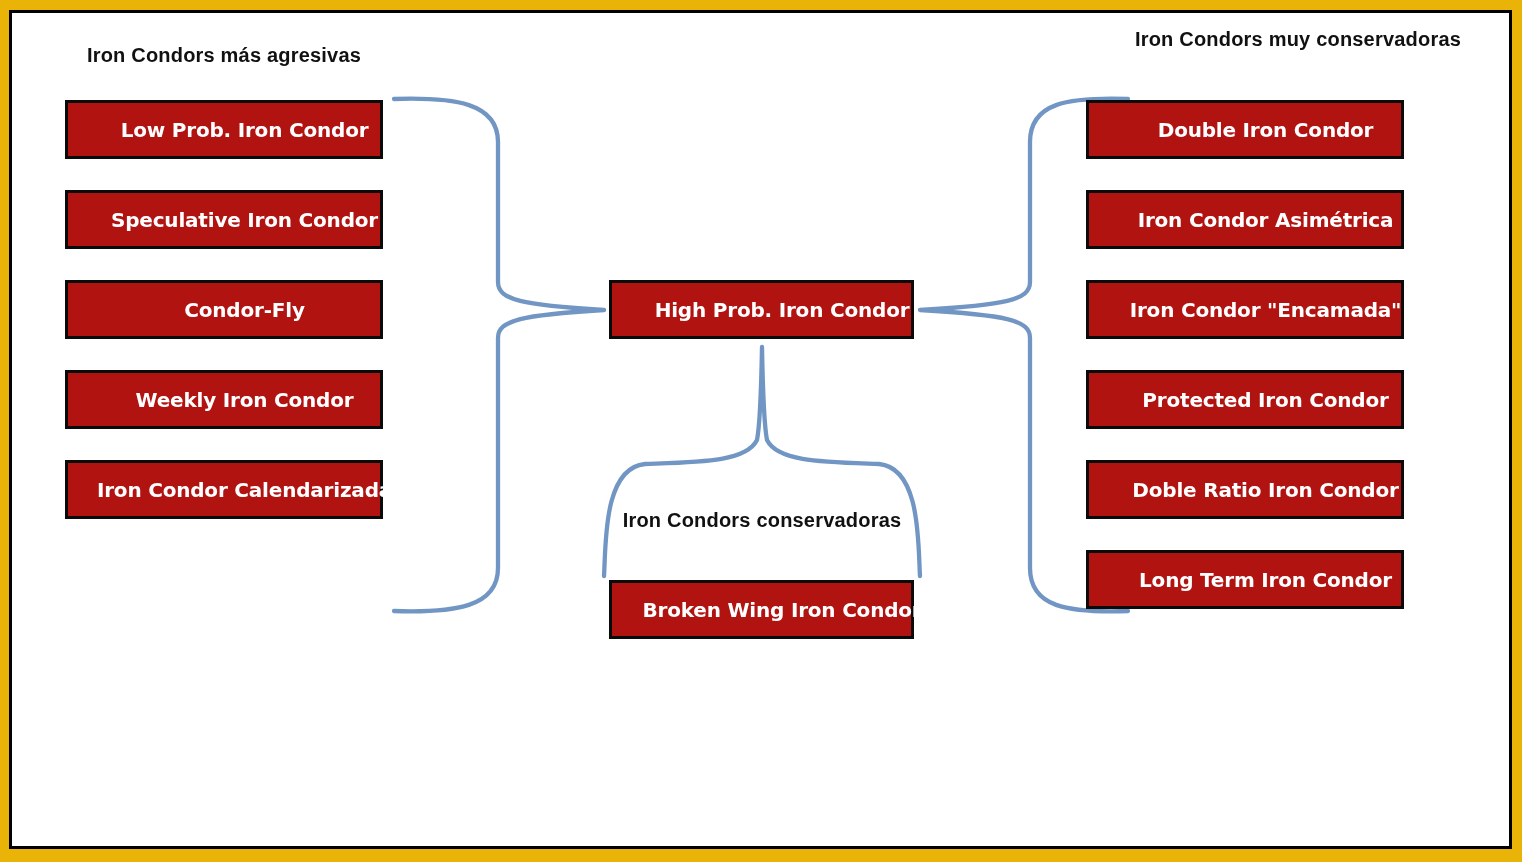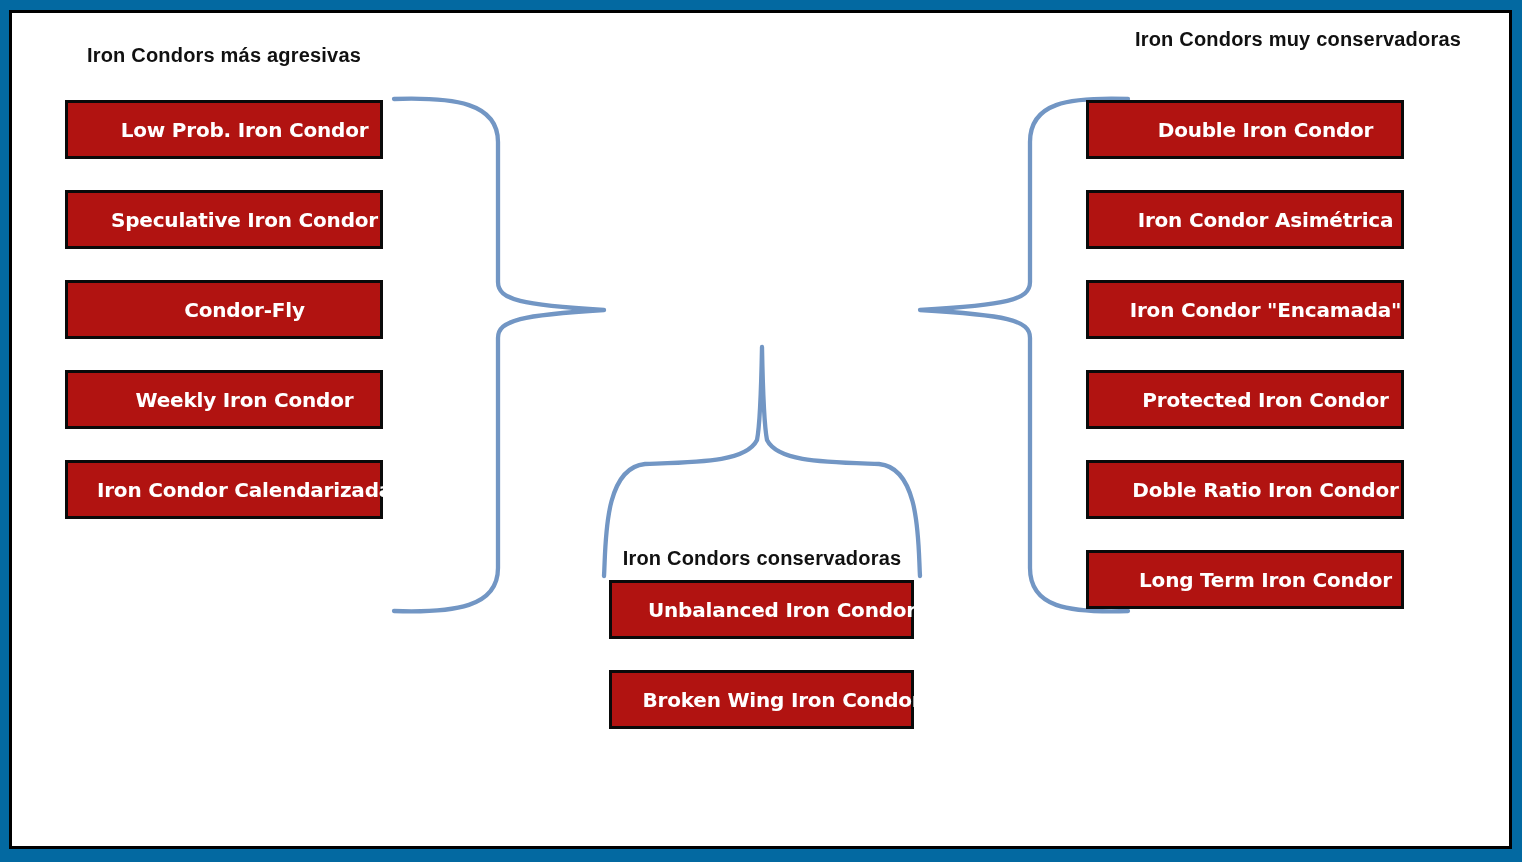--- a/index.html
+++ b/index.html
@@ -5,21 +5,21 @@
   html, body {
     margin: 0;
     padding: 0;
     background: #ffffff;
     font-family: "Liberation Sans", sans-serif;
   }
   #stage {
     position: relative;
     width: 1522px;
     height: 862px;
-    background: #0369a1;
+    background: #eab308;
     overflow: hidden;
   }
   #frame {
     position: absolute;
     left: 9px;
     top: 10px;
     width: 1503px;
     height: 839px;
     border: 3px solid #000000;
     box-sizing: border-box;
@@ -45,21 +45,21 @@
     width: 420px;
     text-align: center;
     font-weight: bold;
     font-size: 20px;
     letter-spacing: 0.2px;
     color: var(--heading, #111111);
     white-space: nowrap;
   }
   #heading-aggressive      { left: 14px;   top: 44px;  }
   #heading-base            { left: 551px;  top: 224px; }
-  #heading-conservative    { left: 552px;  top: 547px; }
+  #heading-conservative    { left: 552px;  top: 509px; }
   #heading-very-conservative { left: 1088px; top: 28px; }
 
   .col {
     position: absolute;
   }
   #col-aggressive        { left: 65px;   top: 100px; width: 318px; }
   #col-base              { left: 609px;  top: 280px; width: 305px; }
   #col-conservative      { left: 609px;  top: 580px; width: 305px; }
   #col-very-conservative { left: 1086px; top: 100px; width: 318px; }
 
@@ -120,23 +120,25 @@
   <div class="heading" id="heading-very-conservative">Iron Condors muy conservadoras</div>
 
   <div class="col" id="col-aggressive">
       <div class="node-box">Low Prob. Iron Condor</div>
       <div class="node-box">Speculative Iron Condor</div>
       <div class="node-box">Condor-Fly</div>
       <div class="node-box">Weekly Iron Condor</div>
       <div class="node-box">Iron Condor Calendarizada</div>
     </div>
 
+  <div class="col" id="col-base">
+      <div class="node-box">High Prob. Iron Condor</div>
+    </div>
 
   <div class="col" id="col-conservative">
-      <div class="node-box">Unbalanced Iron Condor</div>
       <div class="node-box">Broken Wing Iron Condor</div>
     </div>
 
   <div class="col" id="col-very-conservative">
       <div class="node-box">Double Iron Condor</div>
       <div class="node-box">Iron Condor Asimétrica</div>
       <div class="node-box">Iron Condor "Encamada"</div>
       <div class="node-box">Protected Iron Condor</div>
       <div class="node-box">Doble Ratio Iron Condor</div>
       <div class="node-box">Long Term Iron Condor</div>

